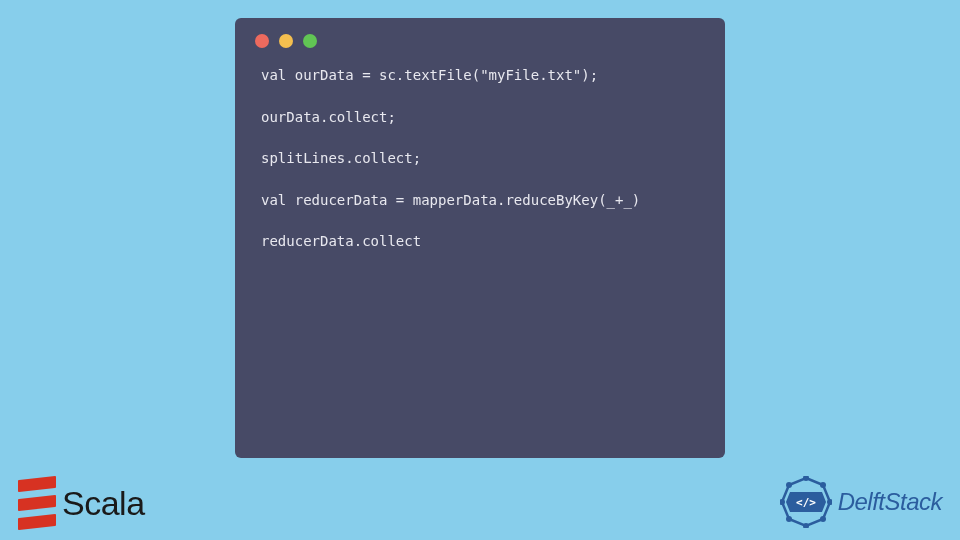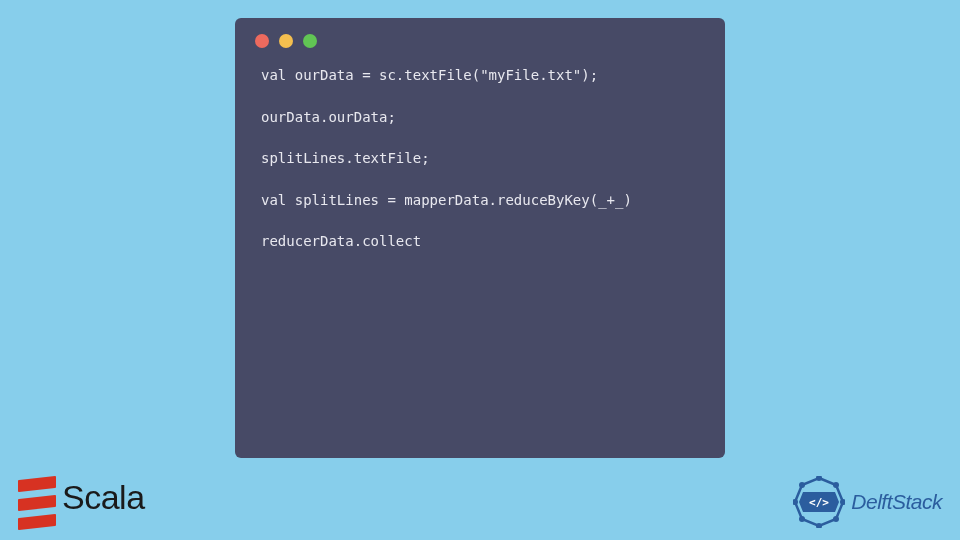--- a/index.html
+++ b/index.html
@@ -50,21 +50,21 @@
       white-space: pre;
     }
     .code-line:last-child {
       margin-bottom: 9px;
     }
     .scala-logo {
       position: absolute;
       left: 18px;
       bottom: 12px;
       display: flex;
-      align-items: flex-start;
+      align-items: center;
       gap: 6px;
     }
     .scala-icon {
       width: 38px;
       height: 50px;
       display: flex;
       flex-direction: column;
       justify-content: space-between;
     }
     .scala-bar {
@@ -87,41 +87,41 @@
       display: flex;
       align-items: center;
       gap: 6px;
     }
     .delftstack-icon {
       width: 52px;
       height: 52px;
       position: relative;
     }
     .delftstack-text {
-      font-size: 21px;
+      font-size: 24px;
       font-weight: 400;
       color: #2b5d9e;
       font-style: italic;
       letter-spacing: -0.5px;
     }
   </style>
 </head>
 <body>
 
 <div class="code-window">
   <div class="window-controls">
     <div class="window-dot dot-red"></div>
     <div class="window-dot dot-yellow"></div>
     <div class="window-dot dot-green"></div>
   </div>
   <div class="code-content">
     <div class="code-line">val ourData = sc.textFile("myFile.txt");</div>
-    <div class="code-line">ourData.ourData;</div>
-    <div class="code-line">splitLines.textFile;</div>
-    <div class="code-line">val splitLines = mapperData.reduceByKey(_+_)</div>
+    <div class="code-line">ourData.collect;</div>
+    <div class="code-line">splitLines.collect;</div>
+    <div class="code-line">val reducerData = mapperData.reduceByKey(_+_)</div>
     <div class="code-line">reducerData.collect</div>
   </div>
 </div>
 
 <div class="scala-logo">
   <div class="scala-icon">
     <div class="scala-bar"></div>
     <div class="scala-bar"></div>
     <div class="scala-bar"></div>
   </div>

